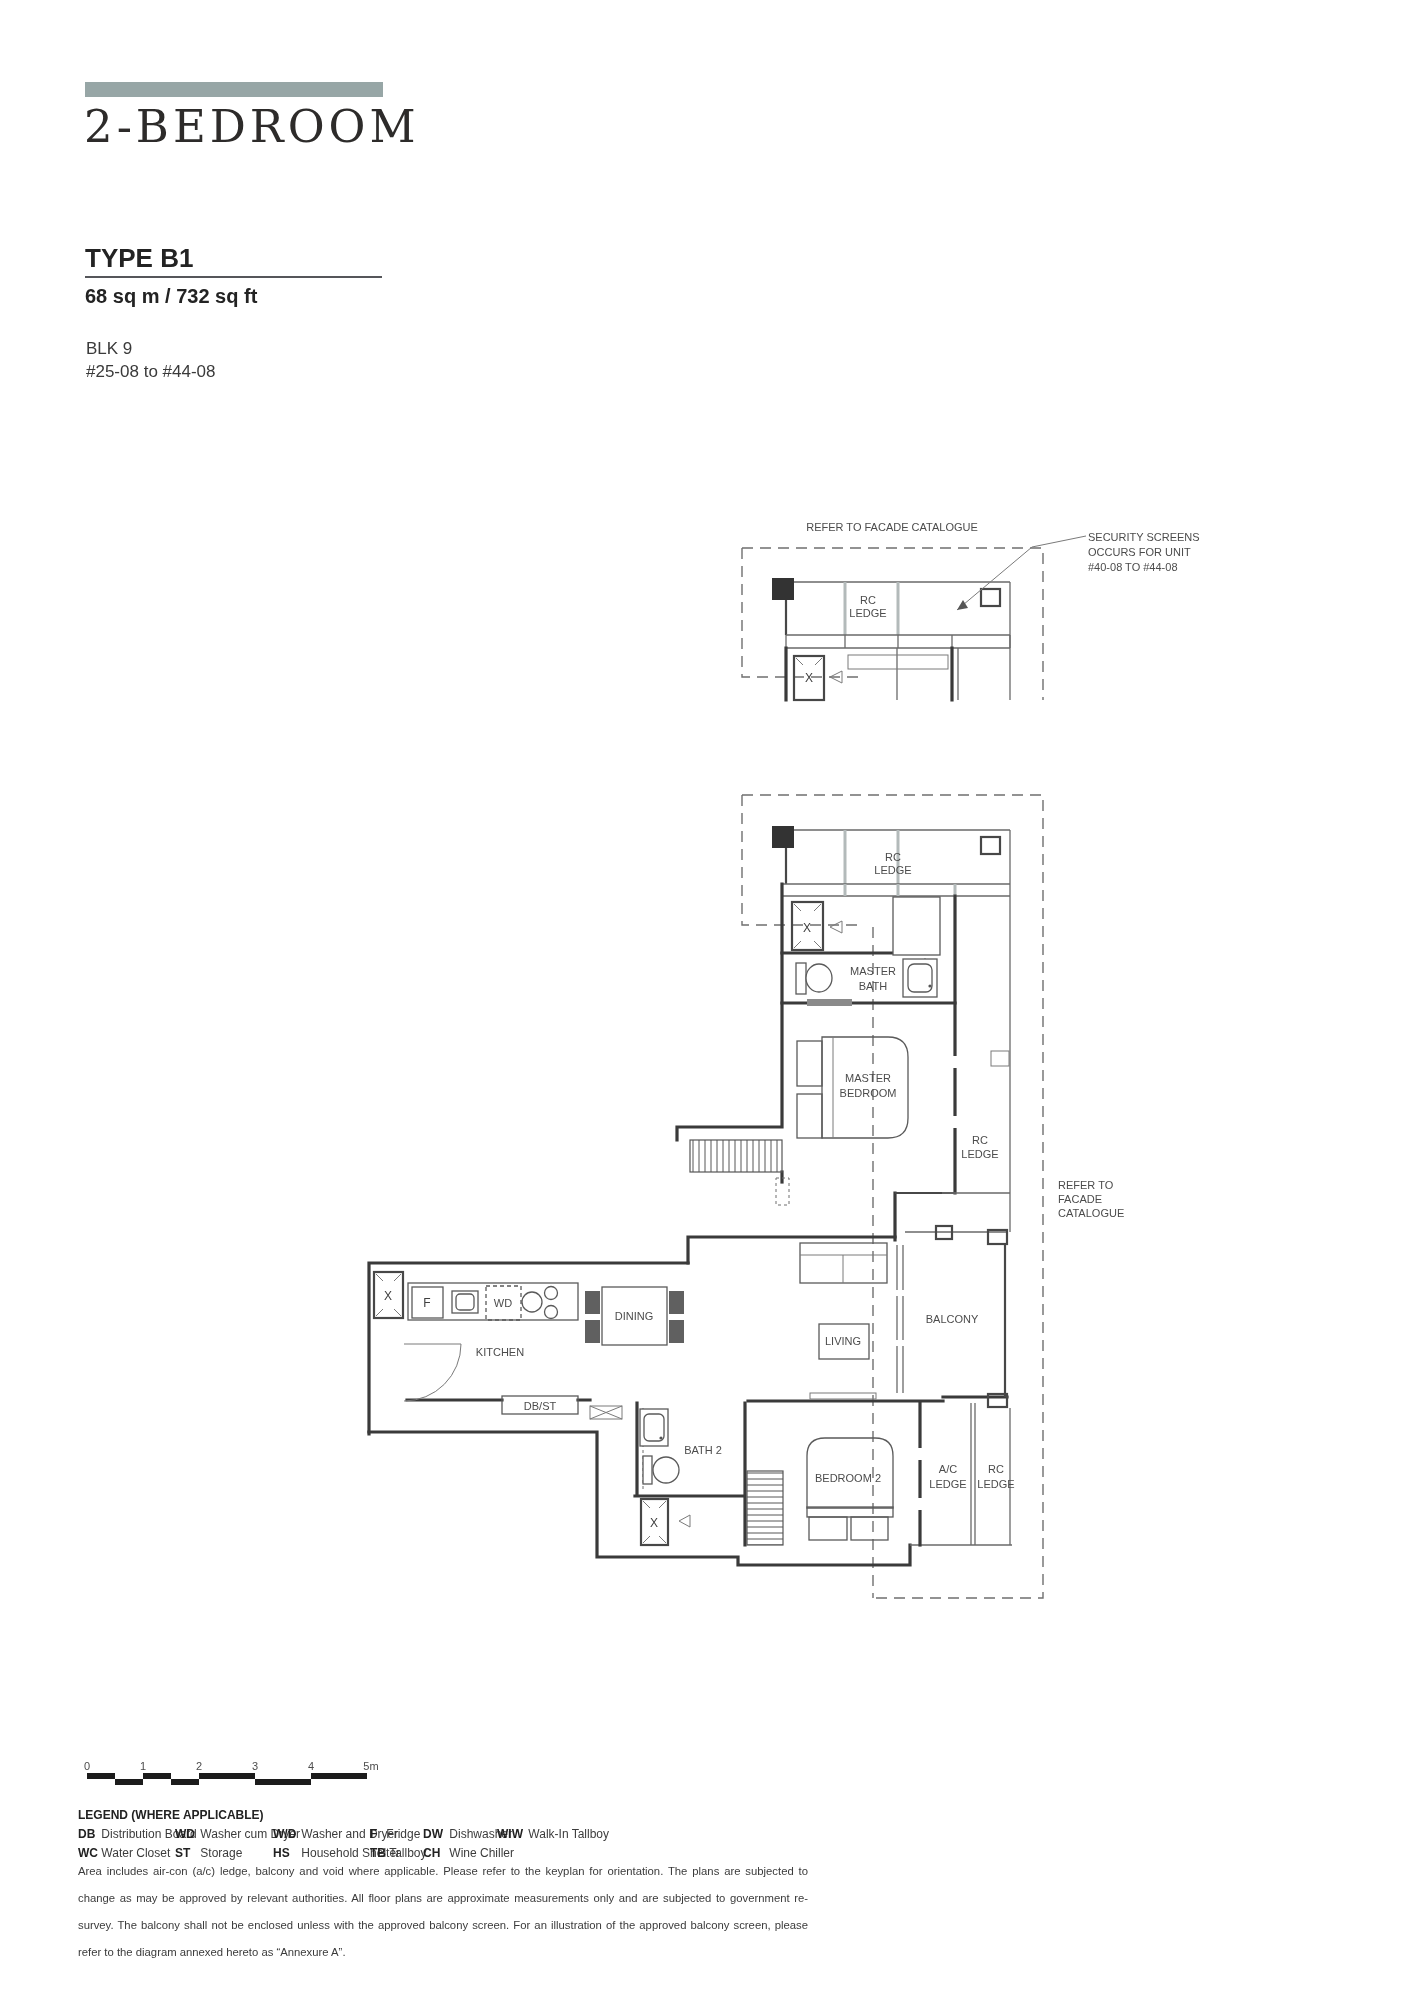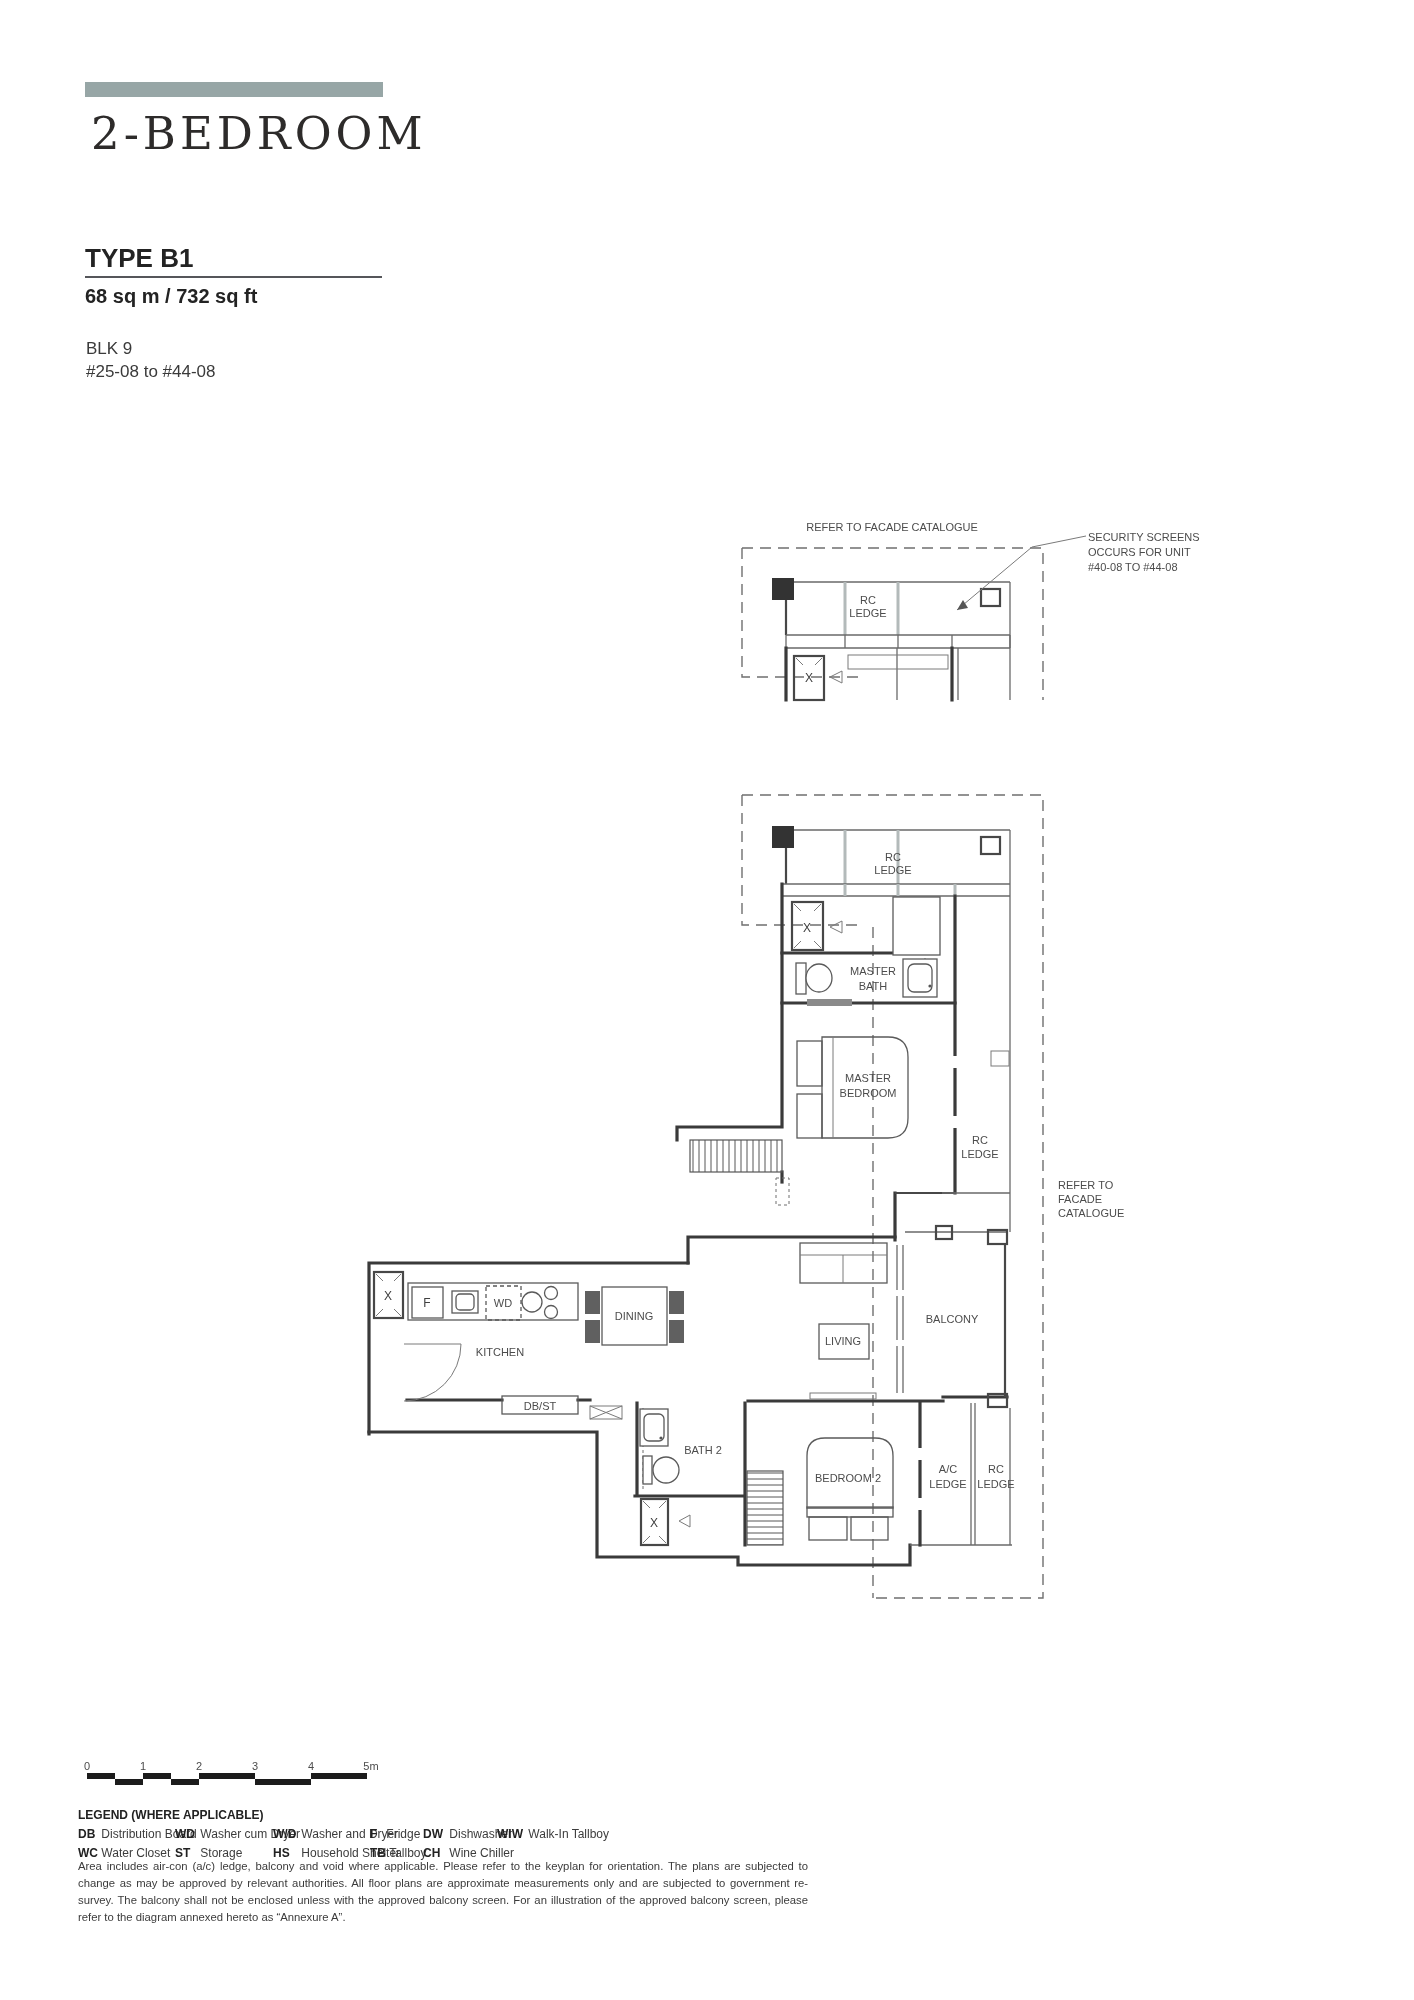--- a/index.html
+++ b/index.html
@@ -1,20 +1,20 @@
 <!DOCTYPE html>
 <html><head>
 <meta charset="utf-8">
 <style>
   html,body{margin:0;padding:0;background:#fff;}
   .page{position:relative;width:1414px;height:2000px;background:#fff;overflow:hidden;
         font-family:"Liberation Sans",sans-serif;color:#2a2a2a;}
   .accent-bar{position:absolute;left:85px;top:82px;width:298px;height:15px;background:#97a6a6;}
   .main-title{position:absolute;left:83px;top:99px;font-family:"DejaVu Serif",serif;
-        font-size:45px;font-weight:400;letter-spacing:4px;color:#2d2b2a;margin:8px;}
+        font-size:45px;font-weight:400;letter-spacing:4px;color:#2d2b2a;margin:1px;}
   .type-title{position:absolute;left:85px;top:243px;font-size:26px;font-weight:bold;color:#232323;}
   .type-rule{position:absolute;left:85px;top:276px;width:297px;border-top:2px solid #55565a;}
   .area-text{position:absolute;left:85px;top:285px;font-size:20px;font-weight:bold;color:#232323;}
   .blk-text{position:absolute;left:86px;top:339px;font-size:17px;color:#3a3a3a;}
   .units-text{position:absolute;left:86px;top:362px;font-size:17px;color:#3a3a3a;}
   svg.plan{position:absolute;left:0;top:0;}
   svg text{font-family:"Liberation Sans",sans-serif;font-size:11px;fill:#4c4c4c;}
   svg text.mid{text-anchor:middle;}
   svg text.xl{font-size:12px;fill:#3f3f3f;}
   .thick{stroke:#3a3a3a;stroke-width:3.2;fill:none;stroke-linecap:square;}
@@ -25,21 +25,21 @@
   .dashs{stroke:#6f6f6f;stroke-width:1;fill:none;stroke-dasharray:3 3;}
   .mull{stroke:#b3baba;stroke-width:3;fill:none;}
   .fixt{stroke:#5a5a5a;stroke-width:1.3;fill:#fff;}
   .fixtn{stroke:#5a5a5a;stroke-width:1.3;fill:none;}
   .legend-head{position:absolute;left:78px;top:1808px;font-size:12px;font-weight:bold;color:#222;}
   .legend-item{position:absolute;font-size:12px;color:#3c3c3c;white-space:nowrap;}
   .legend-item b{display:inline-block;color:#222;}
   .c1 b{min-width:20px;} .c2 b{min-width:22px;} .c3 b{min-width:25px;}
   .c4 b{min-width:13px;} .c5 b{min-width:23px;} .c6 b{min-width:28px;}
   .disclaimer{position:absolute;left:78px;top:1858px;width:730px;font-size:11.3px;
-        line-height:17px;color:#3b3b3b;text-align:justify;}
+        line-height:27px;color:#3b3b3b;text-align:justify;}
 </style>
 </head>
 <body>
 
 <div class="page">
 
   <div class="accent-bar"></div>
   <h1 class="main-title">2-BEDROOM</h1>
   <div class="type-title">TYPE B1</div>
   <div class="type-rule"></div>

